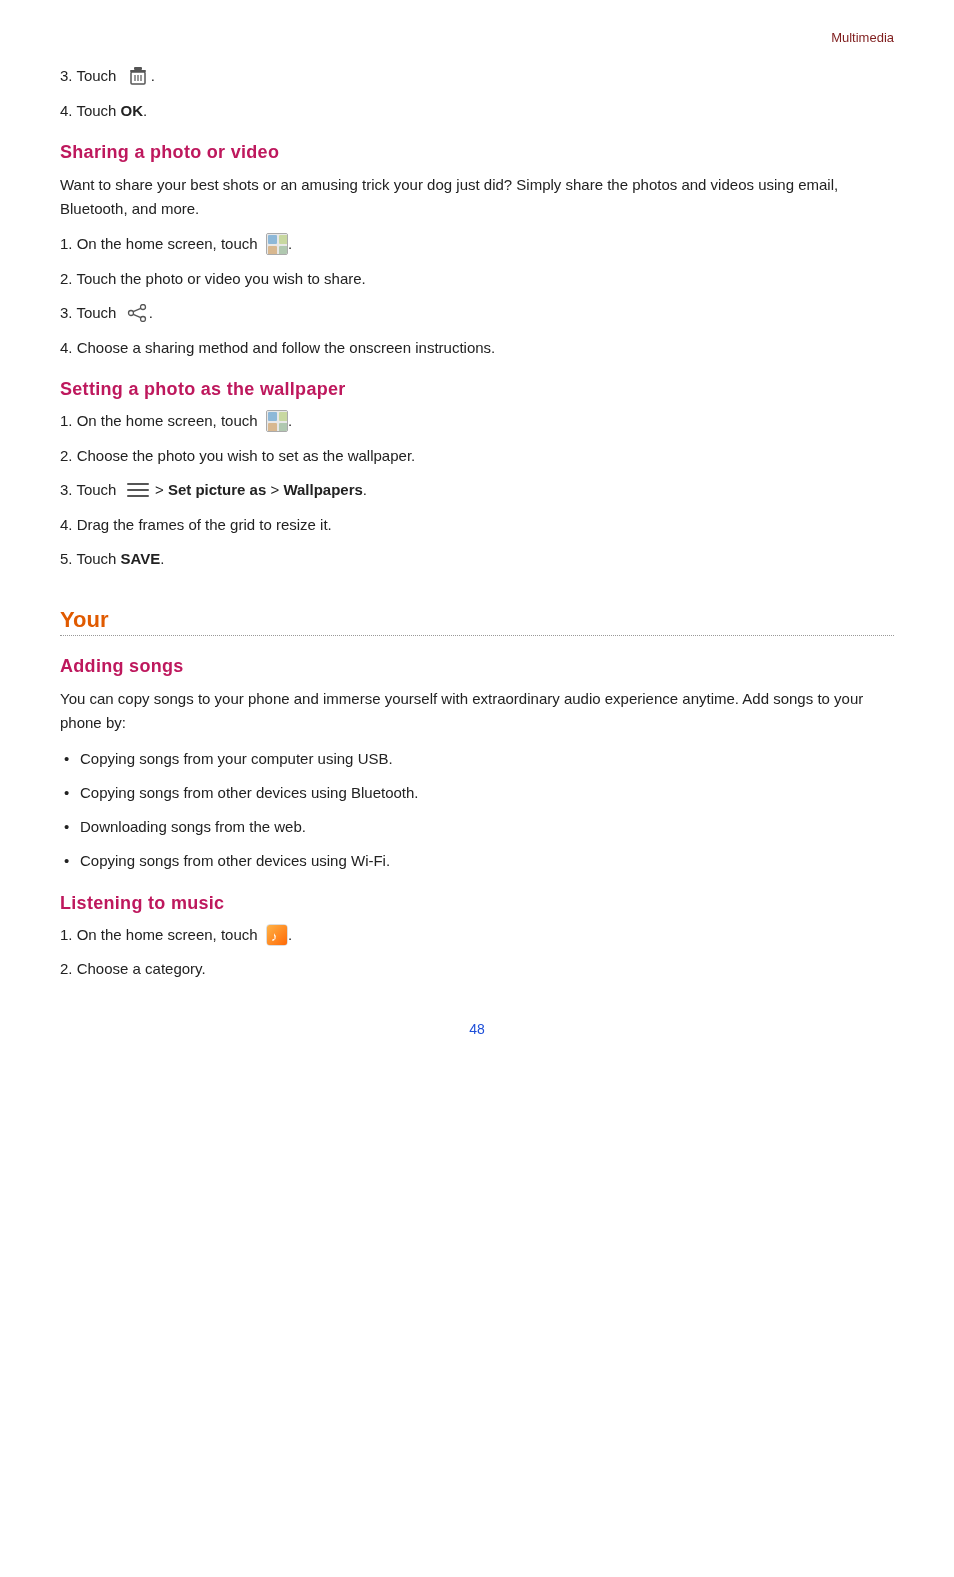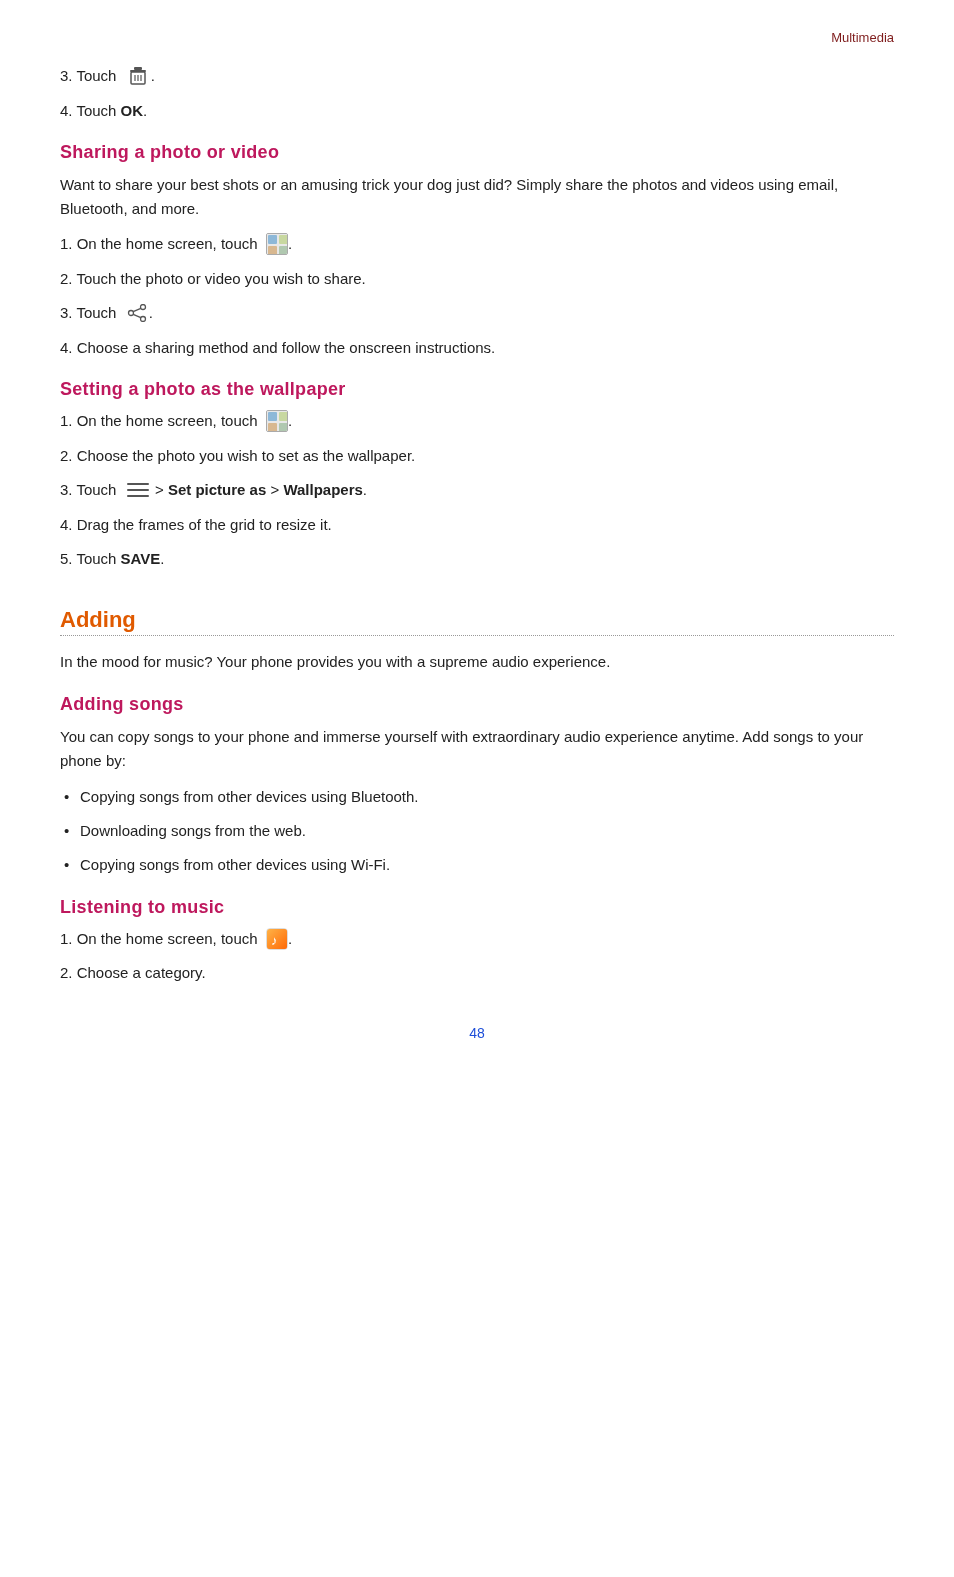--- a/index.html
+++ b/index.html
@@ -189,30 +189,32 @@
 
 <div class="step-line">
   <span>4. Drag the frames of the grid to resize it.</span>
 </div>
 
 <div class="step-line">
   <span>5. Touch <strong>SAVE</strong>.</span>
 </div>
 
 <div style="margin-top:36px;">
-  <div class="music-heading">Adding</div>
+  <div class="music-heading">Your</div>
   <hr class="dotted-line">
-  <p>In the mood for music? Your phone provides you with a supreme audio experience.</p>
 </div>
 
 <div class="section-heading">Adding  songs</div>
 
 <p>You can copy songs to your phone and immerse yourself with extraordinary audio experience anytime. Add songs to your phone by:</p>
 
 <ul class="bullet-list">
+  <li>
+    <span>Copying songs from your computer using USB.</span>
+  </li>
   <li>
     <span>Copying songs from other devices using Bluetooth.</span>
   </li>
   <li>
     <span>Downloading songs from the web.</span>
   </li>
   <li>
     <span>Copying songs from other devices using Wi-Fi.</span>
   </li>
 </ul>

